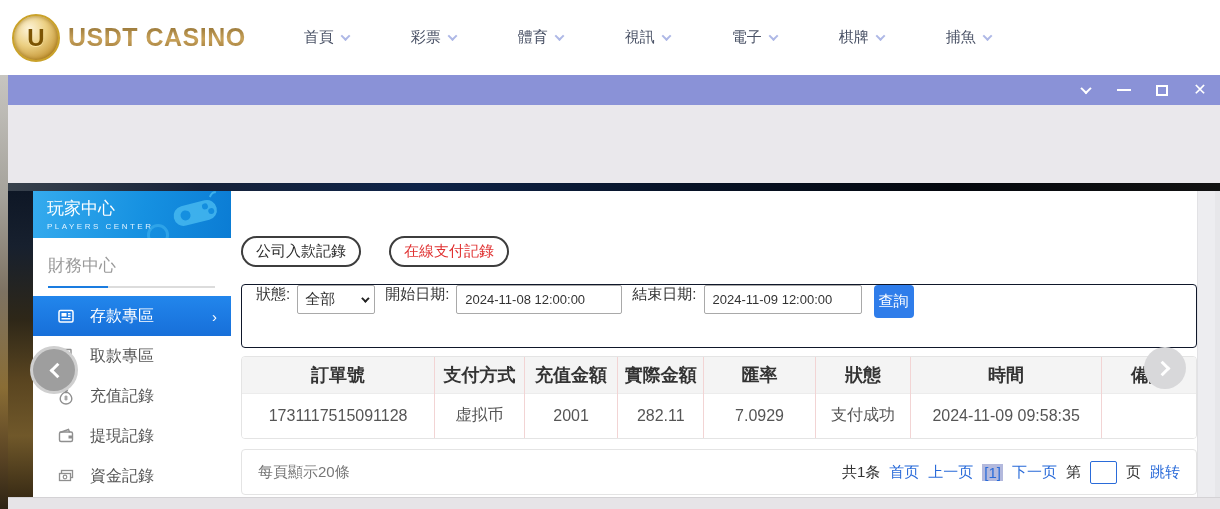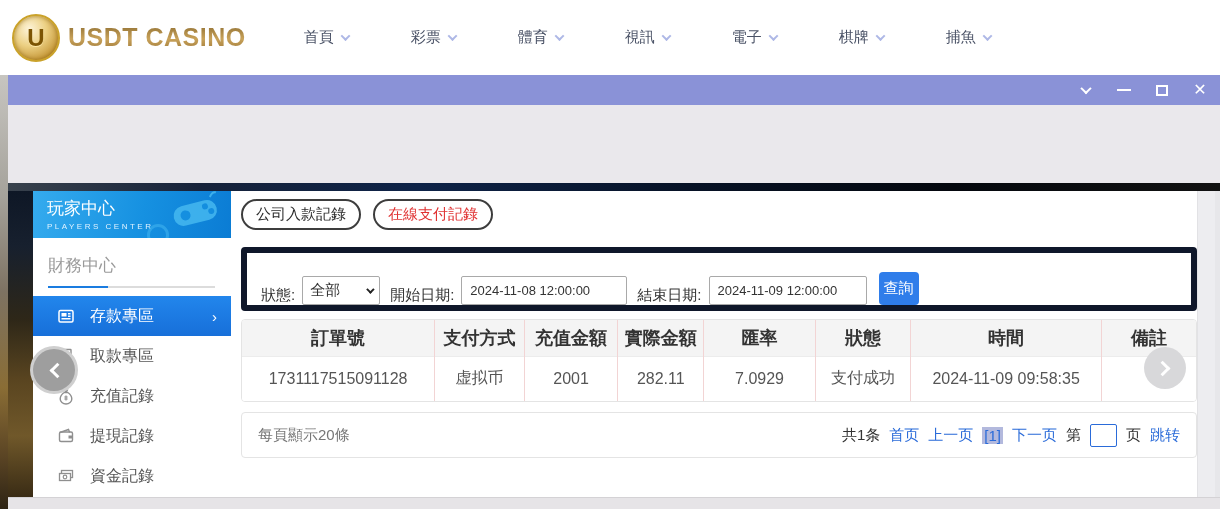--- a/index.html
+++ b/index.html
@@ -63,27 +63,27 @@
     background:linear-gradient(90deg,#1a7ce0 0,#1a7ce0 60px,#dcdcdc 60px,#dcdcdc 100%); }
   .menu { margin-top:8px; }
   .menu-item { height:40px; display:flex; align-items:center; padding-left:24px; gap:15px;
     font-size:16px; color:#555; cursor:pointer; }
   .menu-item svg { flex:0 0 auto; }
   .menu-item.active { background:linear-gradient(180deg,#2286ec,#176fd9); color:#fff; }
   .menu-item .right-arrow { margin-left:auto; margin-right:14px; color:#fff; font-size:15px; }
 
   
   .main { flex:1; background:#fff; padding:8px 0 0 10px; }
-  .tabs { display:flex; gap:12px; }
+  .tabs { display:flex; gap:28px;margin-top:37px; }
   .tab { border:2px solid #3d3d3d; border-radius:17px; padding:4px 13px; font-size:15px;
     background:#fff; color:#2b2b2b; cursor:pointer; }
   .tab.active-red { color:#e03232; }
 
-  .filterbox { margin-top:17px; border:6px solid #0f172a; border-radius:4px; height:64px;
-    display:flex; align-items:flex-end; padding-left:14px; font-size:15px; color:#333; }
+  .filterbox { margin-top:17px; border:1px solid #0f172a; border-radius:4px; height:64px;
+    display:flex; align-items:flex-start; padding-left:14px; font-size:15px; color:#333; }
   .ctrl-label { margin-right:7px; }
   .selectbox { width:78px; height:29px; border:1px solid #a9a9a9; border-radius:2px; background:#fff;
     display:flex; align-items:center; justify-content:space-between; padding:0 7px; cursor:pointer; margin-right:10px; }
   .selectbox .sel-chev { width:6px; height:6px; border-right:2px solid #222; border-bottom:2px solid #222;
     transform:rotate(45deg) translateY(-2px); }
   .dateinput { height:29px; border:1px solid #a9a9a9; border-radius:2px; font-size:13px; color:#333;
     padding:0 8px; font-family:"Liberation Sans", sans-serif; }
   .dateinput.start { width:166px; margin-right:10px; }
   .dateinput.end { width:158px; }
   .querybtn { margin-left:12px; width:40px; height:33px; background:#2f7dea; border:none; border-radius:4px;

